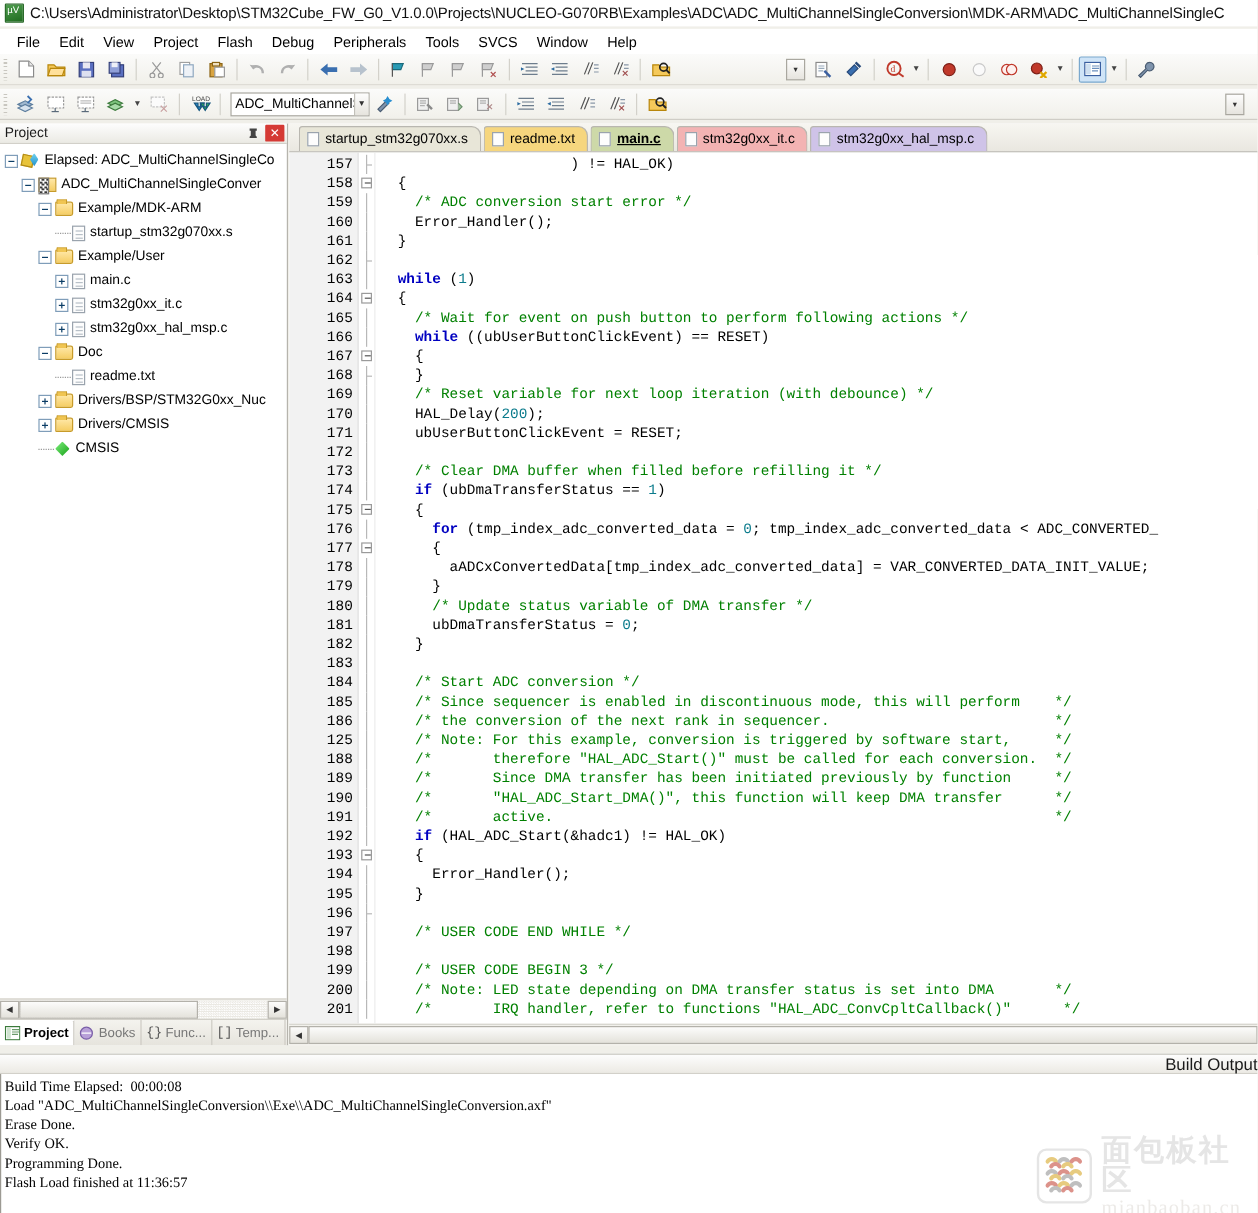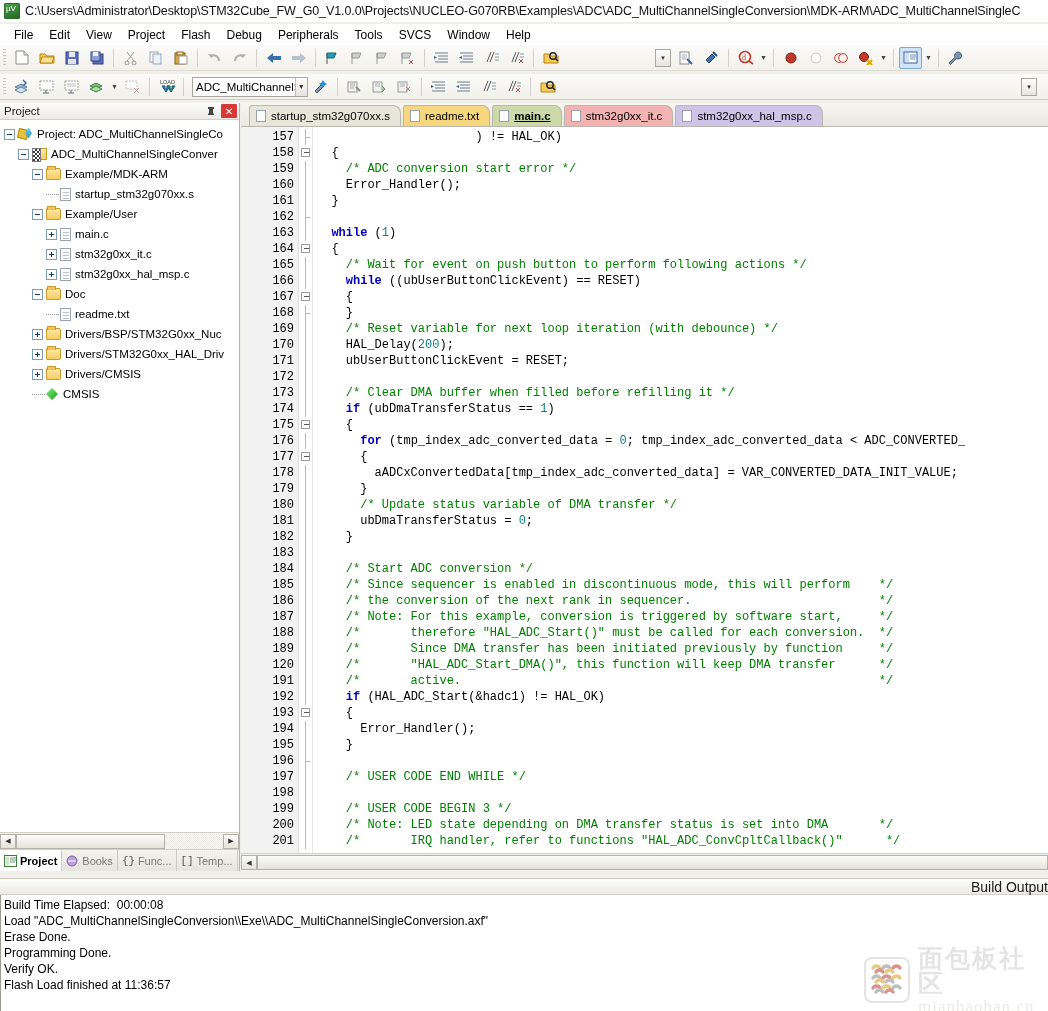--- a/index.html
+++ b/index.html
@@ -307,21 +307,21 @@
     background: #ffffff; display: flex; flex-direction: column;
   }
   .build-title {
     height: 17px; background: linear-gradient(#fdfdfd,#eceae4);
     border-top: 1px solid #c9c7c0; border-bottom: 1px solid #d2d0c9;
     display: flex; align-items: center; padding-left: 4px;
     font-size: 14px; color: #1a1a1a; flex: 0 0 auto; justify-content: flex-end;
   }
   .build-body {
     flex: 1 1 auto; background: #ffffff; overflow: hidden;
-    font-family: Liberation Sans, sans-serif; font-size: 12px;
+    font-family: Liberation Serif, serif; font-size: 12px;
     padding: 2px 0 0 3px; white-space: pre; position: relative;
     border-left: 1px solid #9c9a93;
   }
   .build-body .bl { height: 16px; line-height: 16px; }
 
   
   .watermark {
     position: absolute; right: 4px; bottom: 4px; width: 180px; height: 54px;
     display: flex; align-items: center; opacity: 0.55;
     pointer-events: none;
@@ -690,21 +690,21 @@
         <svg width="10" height="11" viewBox="0 0 10 11">
             <path d="M2 1h6v2H7v4l1 1v1H2V8l1-1V3H2z" fill="#444"></path>
           </svg>
       </span>
       <span class="close-btn">✕</span>
     </div>
     <div class="tree">
         <div class="trow">
           <span class="texp"></span>
           <span class="projicon"></span>
-          <span class="tlabel">Project: ADC_MultiChannelSingleCo</span>
+          <span class="tlabel">Elapsed: ADC_MultiChannelSingleCo</span>
         </div>
         <div class="trow">
           <span class="tspace"></span>
           <span class="texp"></span>
           <span class="grpicon"></span>
           <span class="tlabel">ADC_MultiChannelSingleConver</span>
         </div>
         <div class="trow">
           <span class="tspace"></span>
           <span class="tspace"></span>
@@ -765,27 +765,20 @@
           <span class="tdots"></span>
           <span class="fileicon"></span>
           <span class="tlabel">readme.txt</span>
         </div>
         <div class="trow">
           <span class="tspace"></span>
           <span class="tspace"></span>
           <span class="texp plus"></span>
           <span class="folder"></span>
           <span class="tlabel">Drivers/BSP/STM32G0xx_Nuc</span>
-        </div>
-        <div class="trow">
-          <span class="tspace"></span>
-          <span class="tspace"></span>
-          <span class="texp plus"></span>
-          <span class="folder"></span>
-          <span class="tlabel">Drivers/STM32G0xx_HAL_Driv</span>
         </div>
         <div class="trow">
           <span class="tspace"></span>
           <span class="tspace"></span>
           <span class="texp plus"></span>
           <span class="folder"></span>
           <span class="tlabel">Drivers/CMSIS</span>
         </div>
         <div class="trow">
           <span class="tspace"></span>
@@ -881,24 +874,24 @@
           <div class="gl">177</div>
           <div class="gl">178</div>
           <div class="gl">179</div>
           <div class="gl">180</div>
           <div class="gl">181</div>
           <div class="gl">182</div>
           <div class="gl">183</div>
           <div class="gl">184</div>
           <div class="gl">185</div>
           <div class="gl">186</div>
-          <div class="gl">187</div>
+          <div class="gl">125</div>
           <div class="gl">188</div>
           <div class="gl">189</div>
-          <div class="gl">120</div>
+          <div class="gl">190</div>
           <div class="gl">191</div>
           <div class="gl">192</div>
           <div class="gl">193</div>
           <div class="gl">194</div>
           <div class="gl">195</div>
           <div class="gl">196</div>
           <div class="gl">197</div>
           <div class="gl">198</div>
           <div class="gl">199</div>
           <div class="gl">200</div>
@@ -1052,21 +1045,21 @@
       <div class="sb-track">
         <div class="sb-thumb" style="width:100%"></div>
       </div>
     </div>
   </div>
 
   <div class="buildpanel">
     <div class="build-title">
       <span>Build Output</span>
     </div>
-    <div class="build-body"><div class="bl">Build Time Elapsed:  00:00:08</div><div class="bl">Load "ADC_MultiChannelSingleConversion\\Exe\\ADC_MultiChannelSingleConversion.axf"</div><div class="bl">Erase Done.</div><div class="bl">Programming Done.</div><div class="bl">Verify OK.</div><div class="bl">Flash Load finished at 11:36:57</div></div>
+    <div class="build-body"><div class="bl">Build Time Elapsed:  00:00:08</div><div class="bl">Load "ADC_MultiChannelSingleConversion\\Exe\\ADC_MultiChannelSingleConversion.axf"</div><div class="bl">Erase Done.</div><div class="bl">Verify OK.</div><div class="bl">Programming Done.</div><div class="bl">Flash Load finished at 11:36:57</div></div>
   </div>
 
   <div class="watermark">
     <div class="wm-badge">
       <svg width="42" height="42" viewBox="0 0 42 42">
         <g fill="none" stroke-width="3.4" stroke-linecap="round">
           <path d="M7 9a4 4 0 017 0" stroke="#d4a017"></path>
           <path d="M17 9a4 4 0 017 0" stroke="#8a8a8a"></path>
           <path d="M27 9a4 4 0 017 0" stroke="#c0392b"></path>
           <path d="M7 19a4 4 0 017 0" stroke="#8a8a8a"></path>

